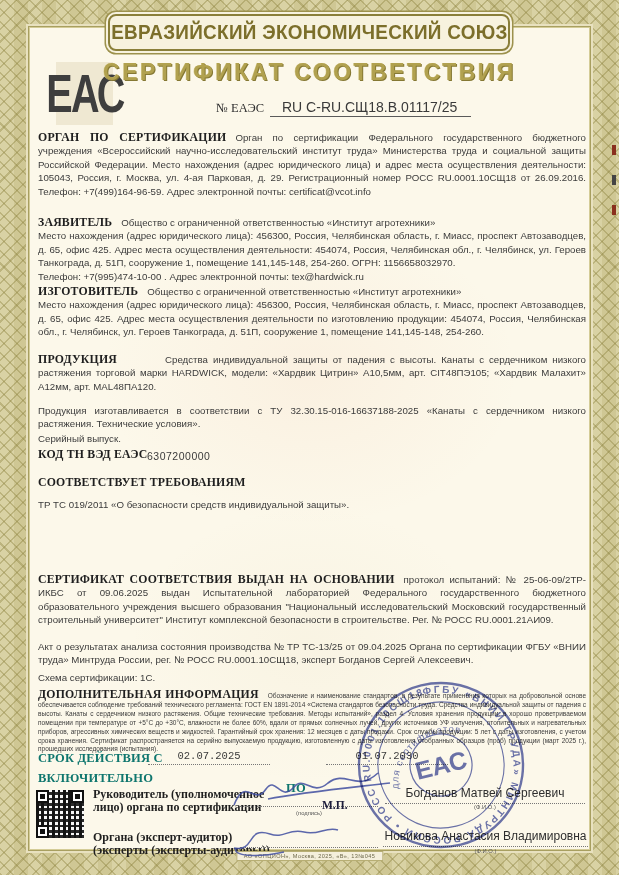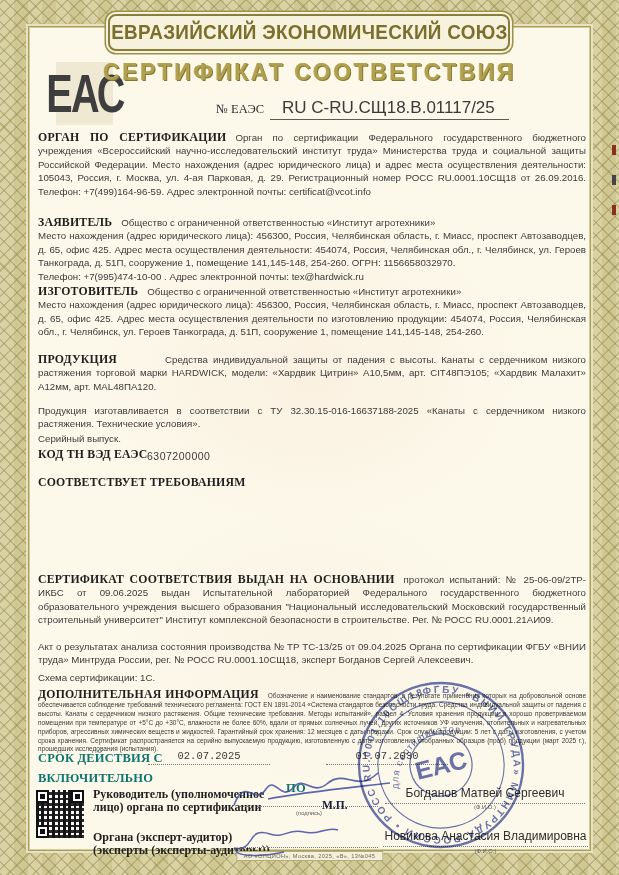--- a/index.html
+++ b/index.html
@@ -31,21 +31,21 @@
   .eac-logo { position:absolute; left:56px; top:62px; width:57px; height:63px; z-index:2;
     background:#efe8d2; display:flex; align-items:center; justify-content:center; }
   .eac-logo span { font-weight:700; font-size:45px; color:#3e3e3e; letter-spacing:-2px;
     transform:scale(.88,1.18); }
   .doc-title { position:absolute; left:0; right:0; top:59px; text-align:center; z-index:2;
     font-weight:700; font-size:23px; letter-spacing:2.5px; color:#b1a14f;
     text-shadow:1px 1px 0 #857833, -0.5px -0.5px 0 #dcd19b; }
 
   .numrow { position:absolute; left:216px; top:98px; z-index:2; white-space:nowrap; }
   .numrow .lab { font-family:"Liberation Serif", serif; font-size:12.5px; color:#2f2f2f; }
-  .numrow .val { display:inline-block; font-size:17px; color:#3a3a3a; padding:0 14px 1px 12px;
+  .numrow .val { display:inline-block; font-size:14px; color:#3a3a3a; padding:0 14px 1px 12px;
     border-bottom:1px solid #5a5a5a; margin-left:6px; }
   .serrow { position:absolute; left:216px; top:119px; z-index:2; white-space:nowrap; }
   .serrow .lab { font-family:"Liberation Serif", serif; font-size:12.5px; color:#2f2f2f; }
   .ser-val { font-family:"Liberation Serif", serif; font-weight:700; font-size:13px; color:#c03c1d; margin-left:5px; }
   .blank-lab { font-family:"Liberation Serif", serif; font-size:12.5px; color:#2f2f2f; margin-left:52px; }
   .blank-val { font-weight:700; font-size:13.5px; color:#c5431f; letter-spacing:2.5px; margin-left:5px; }
 
   
   .sec { position:absolute; left:38px; width:548px; z-index:2;
     font-size:9.7px; line-height:13.4px; color:#3b3b3b; text-align:justify; }
@@ -130,20 +130,21 @@
   <p class="sec plain" style="top:432px">Серийный выпуск.</p>
 
   <p class="sec" style="top:448px">
     <b class="h">КОД ТН ВЭД ЕАЭС</b>
   </p>
   <span class="kv-val">6307200000</span>
 
   <p class="sec" style="top:476px">
     <b class="h">СООТВЕТСТВУЕТ ТРЕБОВАНИЯМ</b>
   </p>
+  <p class="sec plain" style="top:498px">ТР ТС 019/2011 «О безопасности средств индивидуальной защиты».</p>
 
   <p class="sec" style="top:573px">
     <b class="h">СЕРТИФИКАТ СООТВЕТСТВИЯ ВЫДАН НА ОСНОВАНИИ</b><span>протокол испытаний: № 25-06-09/2ТР-ИКБС от 09.06.2025 выдан Испытательной лабораторией Федерального государственного бюджетного образовательного учреждения высшего образования "Национальный исследовательский Московский государственный строительный университет" Институт комплексной безопасности в строительстве. Рег. № РОСС RU.0001.21АИ09.</span>
   </p>
   <p class="sec" style="top:640px">Акт о результатах анализа состояния производства № ТР ТС-13/25 от 09.04.2025 Органа по сертификации ФГБУ «ВНИИ труда» Минтруда России, рег. № РОСС RU.0001.10СЩ18, эксперт Богданов Сергей Алексеевич.</p>
   <p class="sec plain" style="top:671px">Схема сертификации: 1С.</p>
 
   <p class="sec" style="top:690px; font-size:6.5px; line-height:8.9px;">
     <b class="h">ДОПОЛНИТЕЛЬНАЯ ИНФОРМАЦИЯ</b><span>Обозначение и наименование стандартов, в результате применения которых на добровольной основе обеспечивается соблюдение требований технического регламента: ГОСТ EN 1891-2014 «Система стандартов безопасности труда. Средства индивидуальной защиты от падения с высоты. Канаты с сердечником низкого растяжения. Общие технические требования. Методы испытаний», раздел 4. Условия хранения продукции: в хорошо проветриваемом помещении при температуре от +5°С до +30°С, влажности не более 60%, вдали от прямых солнечных лучей, других источников УФ излучения, отопительных и нагревательных приборов, агрессивных химических веществ и жидкостей. Гарантийный срок хранения: 12 месяцев с даты продажи. Срок службы продукции: 5 лет с даты изготовления, с учетом срока хранения. Сертификат распространяется на серийно выпускаемую продукцию, изготовленную с даты изготовления отобранных образцов (проб) продукции (март 2025 г.), прошедших исследования (испытания).</span>
   </p>

